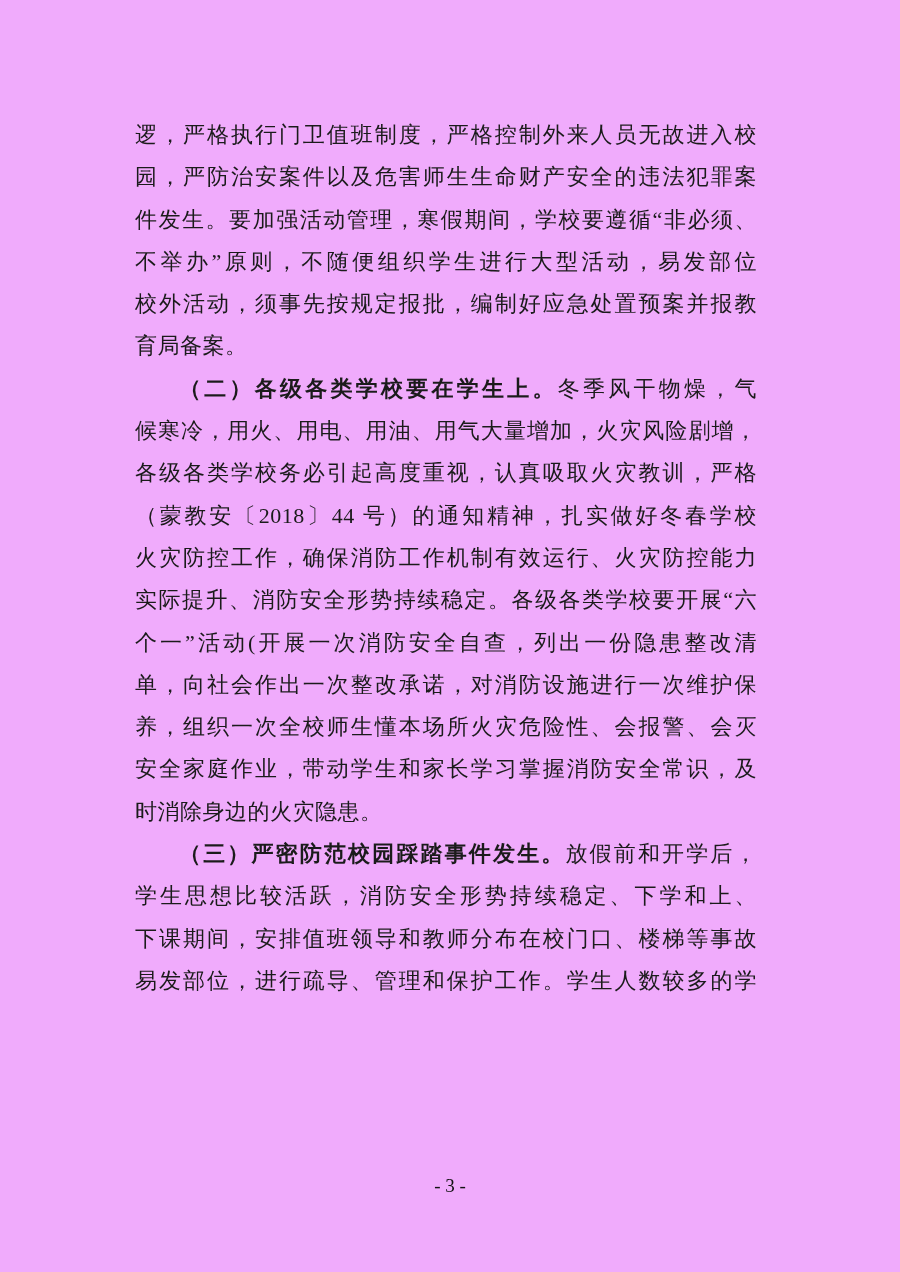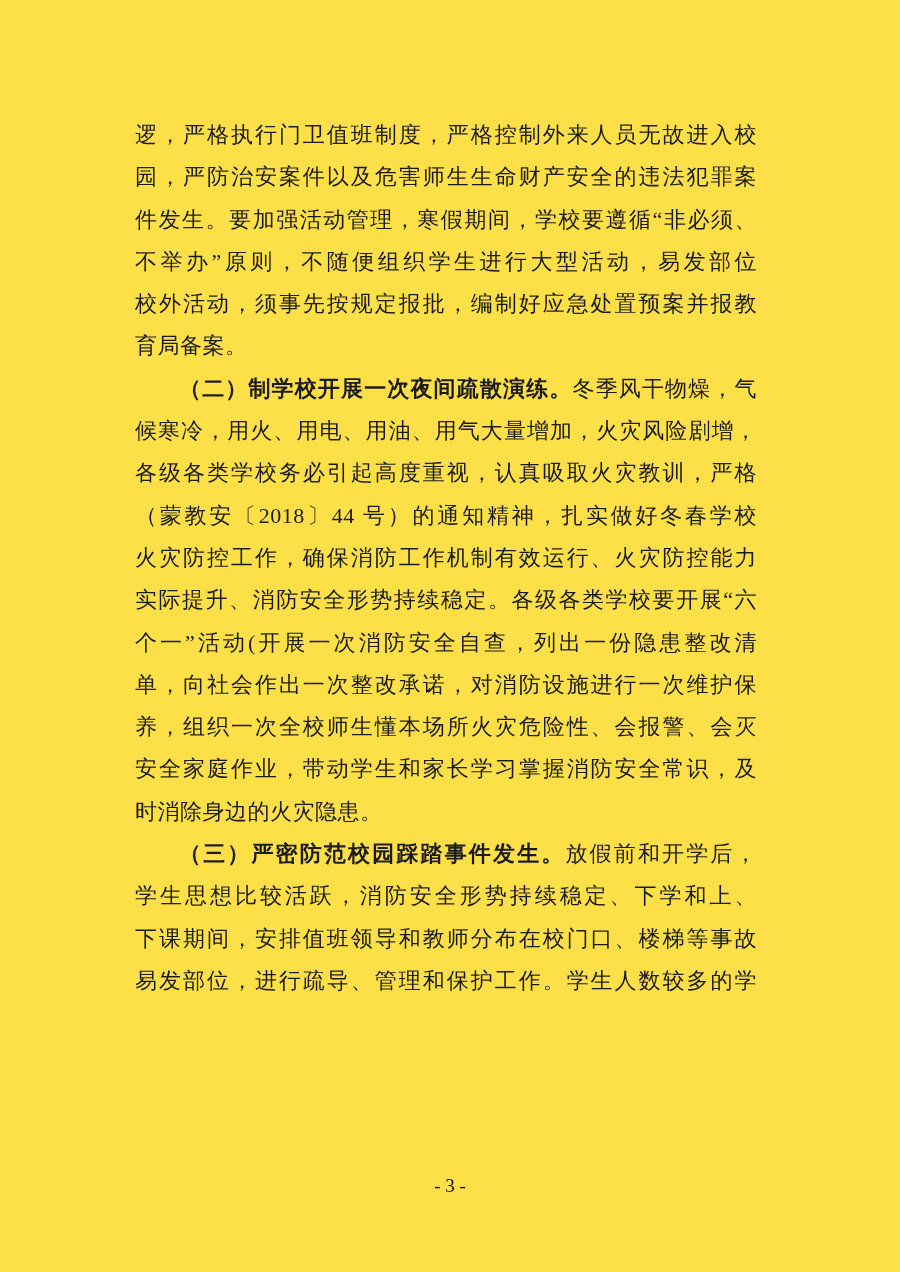--- a/index.html
+++ b/index.html
@@ -4,21 +4,21 @@
 <style>
   html, body {
     margin: 0;
     padding: 0;
     background: #ffffff;
   }
   .page {
     position: relative;
     width: 900px;
     height: 1272px;
-    background: #fde047;
+    background: #f0abfc;
     overflow: hidden;
     font-family: "Liberation Serif", "DejaVu Serif", serif;
   }
   .text-block {
     position: absolute;
     left: 135px;
     top: 114px;
     width: 622px;
     font-size: 22px;
     line-height: 42.3px;
@@ -54,21 +54,21 @@
 <body>
 
 <div class="page">
   <div class="text-block" id="text-block">
       <div class="line full">逻，严格执行门卫值班制度，严格控制外来人员无故进入校</div>
       <div class="line full">园，严防治安案件以及危害师生生命财产安全的违法犯罪案</div>
       <div class="line full">件发生。要加强活动管理，寒假期间，学校要遵循“非必须、</div>
       <div class="line full">不举办”原则，不随便组织学生进行大型活动，易发部位</div>
       <div class="line full">校外活动，须事先按规定报批，编制好应急处置预案并报教</div>
       <div class="line">育局备案。</div>
-      <div class="line full indent"><span class="run-bold">（二）制学校开展一次夜间疏散演练。</span><span class="run-normal">冬季风干物燥，气</span></div>
+      <div class="line full indent"><span class="run-bold">（二）各级各类学校要在学生上。</span><span class="run-normal">冬季风干物燥，气</span></div>
       <div class="line full">候寒冷，用火、用电、用油、用气大量增加，火灾风险剧增，</div>
       <div class="line full">各级各类学校务必引起高度重视，认真吸取火灾教训，严格</div>
       <div class="line full">（蒙教安〔2018〕44 号）的通知精神，扎实做好冬春学校</div>
       <div class="line full">火灾防控工作，确保消防工作机制有效运行、火灾防控能力</div>
       <div class="line full">实际提升、消防安全形势持续稳定。各级各类学校要开展“六</div>
       <div class="line full">个一”活动(开展一次消防安全自查，列出一份隐患整改清</div>
       <div class="line full">单，向社会作出一次整改承诺，对消防设施进行一次维护保</div>
       <div class="line full">养，组织一次全校师生懂本场所火灾危险性、会报警、会灭</div>
       <div class="line full">安全家庭作业，带动学生和家长学习掌握消防安全常识，及</div>
       <div class="line">时消除身边的火灾隐患。</div>

